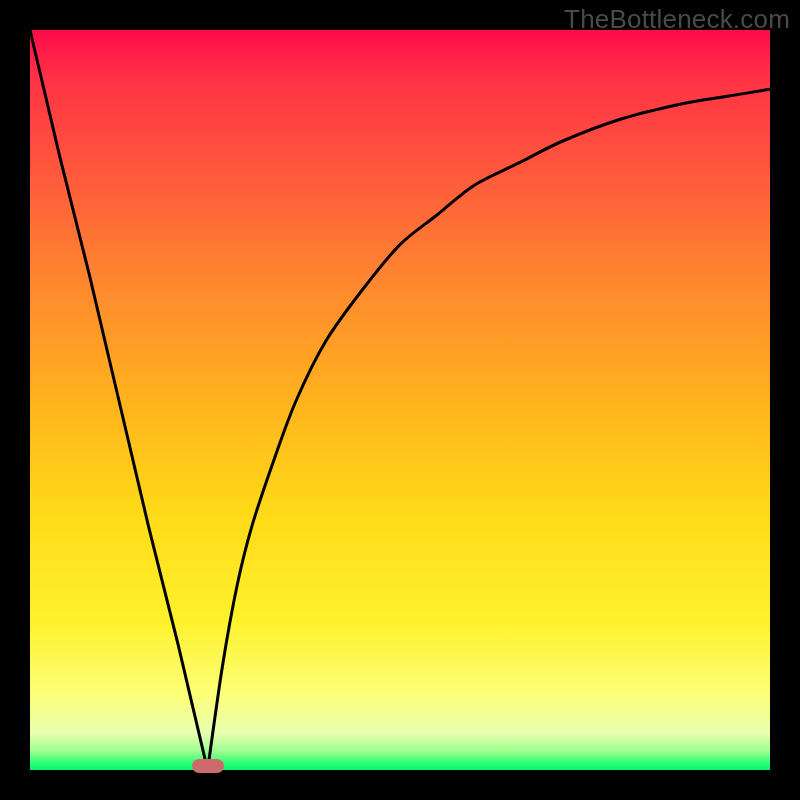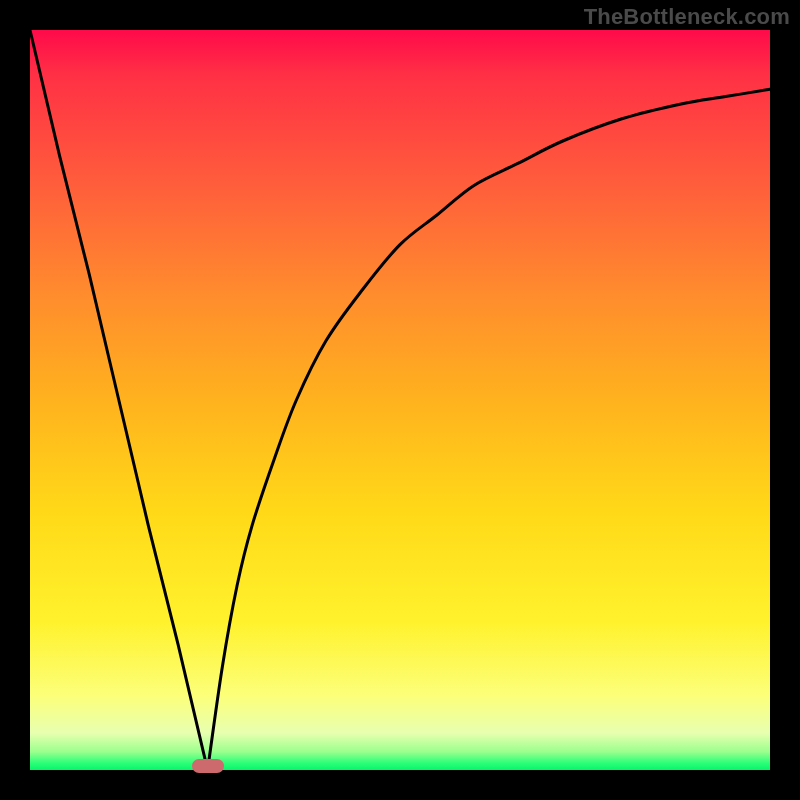--- a/index.html
+++ b/index.html
@@ -40,22 +40,22 @@
       #9dff8e 97.5%,
       #2fff79 99%,
       #06f56a 100%
     );
   }
   .watermark {
     position: absolute;
     top: 4px;
     right: 10px;
     color: #4a4a4a;
-    font-size: 22px;
-    font-weight: 700;
+    font-size: 26px;
+    font-weight: 400;
     letter-spacing: 0.2px;
     user-select: none;
     z-index: 10;
   }
   svg.curve {
     position: absolute;
     left: 0;
     top: 0;
     width: 740px;
     height: 740px;

